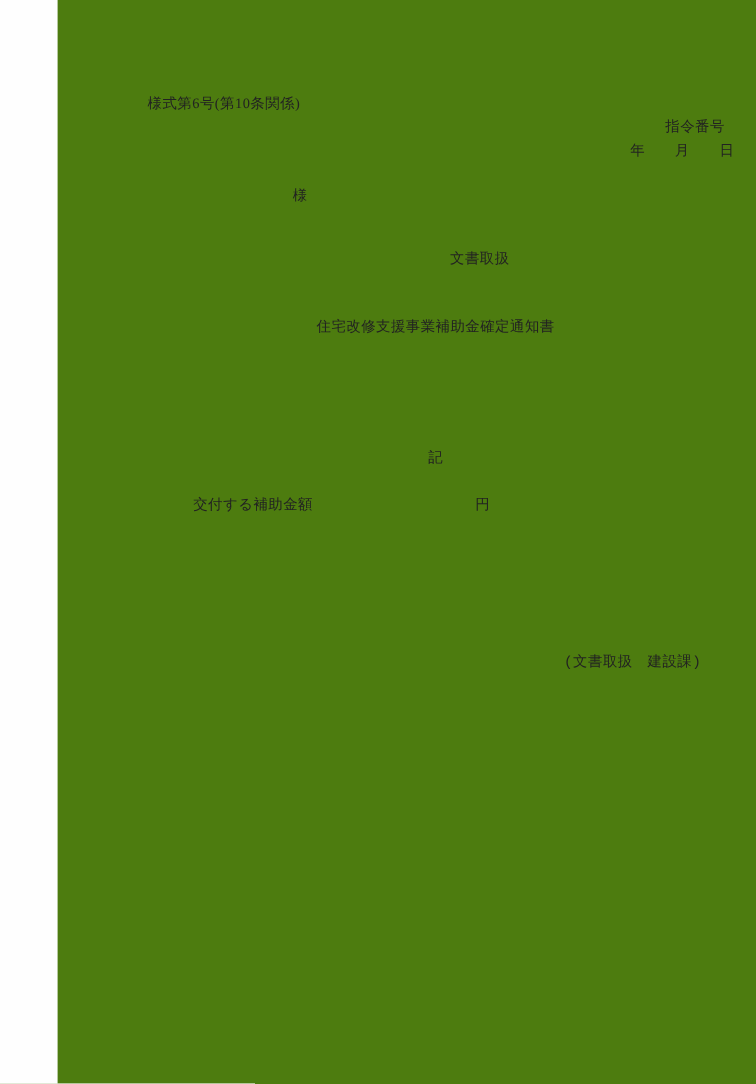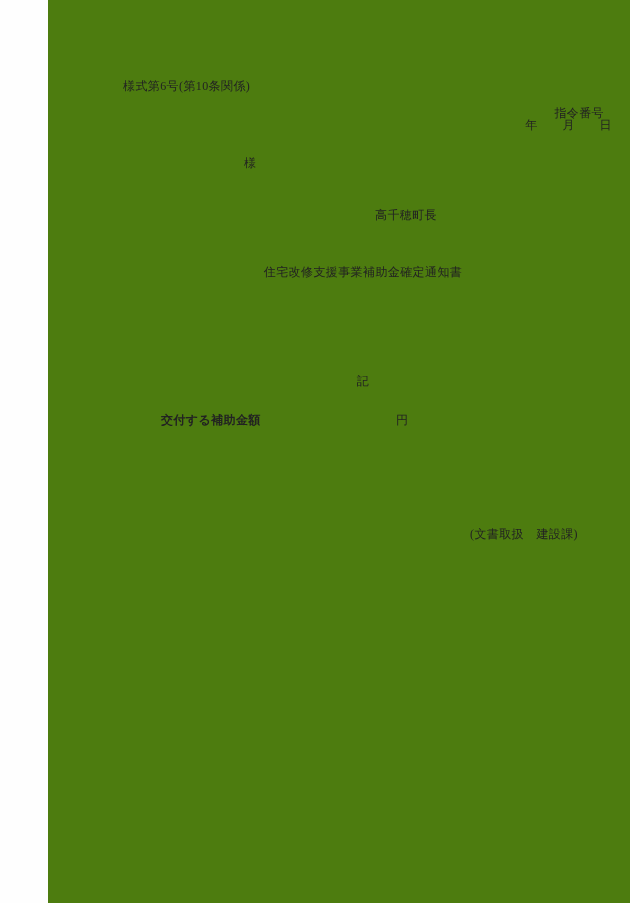--- a/index.html
+++ b/index.html
@@ -19,45 +19,45 @@
   }
   .line {
     position: absolute;
     font-size: 12px;
     line-height: 14px;
     color: #222222;
     letter-spacing: 0.4px;
     white-space: pre;
   }
   .form-number   { left: 75px;  top: 79px; }
-  .directive-number { right: 74px; top: 106px;  text-align: left; }
+  .directive-number { right: 74px; top: 98px;  text-align: left; }
   .date-line     { right: 66px; top: 118px; text-align: center; }
   .addressee     { left: 196px; top: 156px; }
   .sender        { left: 327px; top: 208px; }
   .doc-title     { left: 0; width: 630px; top: 265px; text-align: center; }
   .body-line1    { left: 97px;  top: 318px; }
   .body-line2    { left: 75px;  top: 336px; }
   .record-marker { left: 0; width: 630px; top: 374px; text-align: center; }
-  .subsidy-label { left: 113px; top: 413px; font-weight: bold; }
+  .subsidy-label { left: 113px; top: 413px; }
   .subsidy-unit  { left: 348px; top: 413px; }
-  .footer-note   { left: 422px; top: 527px; }
+  .footer-note   { left: 422px; top: 545px; font-family: Liberation Mono, monospace; }
 </style>
 </head>
 <body>
 
 <div class="page">
   <div class="line form-number">様式第6号(第10条関係)</div>
 
   <div class="line directive-number">指令番号</div>
 
   <div class="line date-line">年　　月　　日</div>
 
   <div class="line addressee">様</div>
 
-  <div class="line sender">高千穂町長</div>
+  <div class="line sender">文書取扱</div>
 
   <div class="line doc-title">住宅改修支援事業補助金確定通知書</div>
 
 
 
   <div class="line record-marker">記</div>
 
   <div class="line subsidy-label">交付する補助金額</div>
 
   <div class="line subsidy-unit">円</div>

